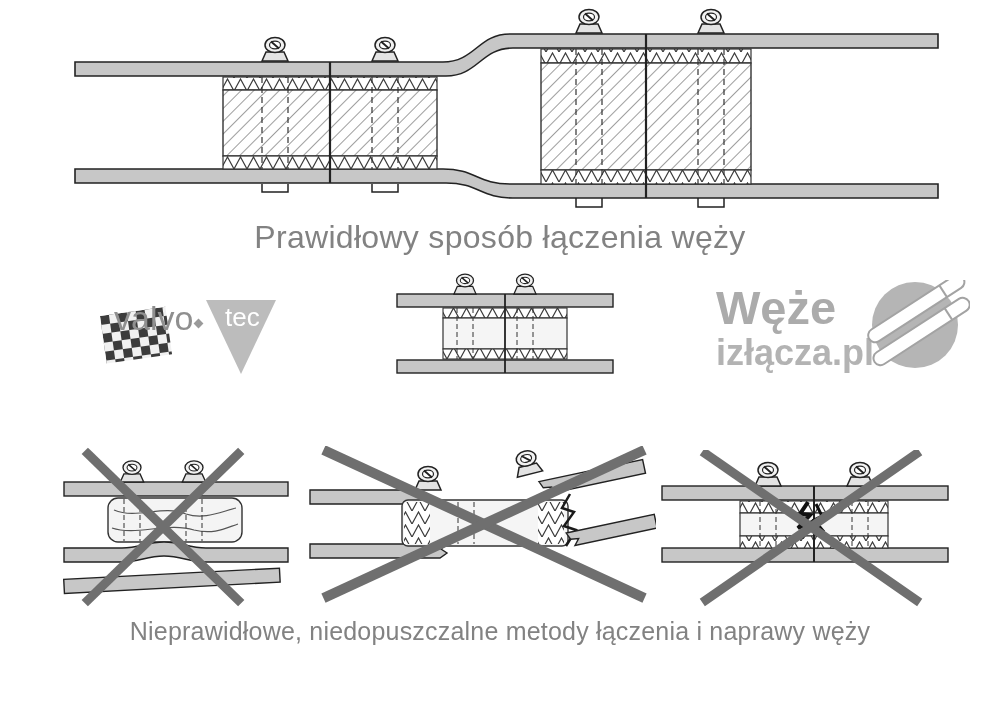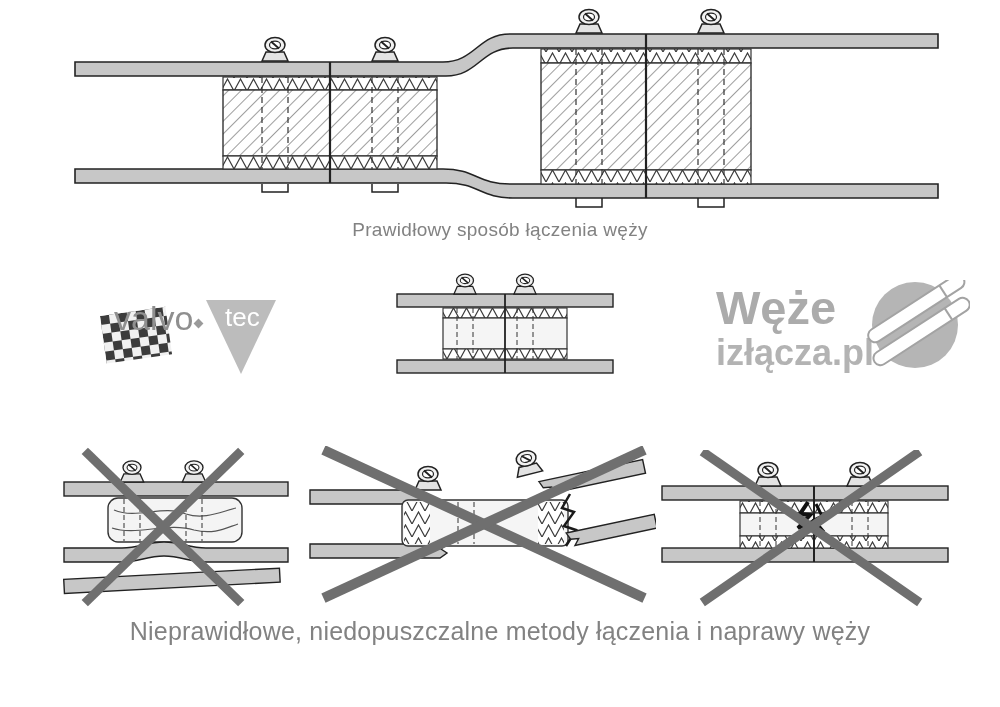--- a/index.html
+++ b/index.html
@@ -1,20 +1,20 @@
 <!DOCTYPE html>
 <html><head>
 <meta charset="utf-8">
 <style>
   * { margin:0; padding:0; box-sizing:border-box; }
   html,body { background:#ffffff; font-family:"Liberation Sans", sans-serif; }
   .canvas { position:relative; width:1000px; height:707px; background:#ffffff; overflow:hidden; }
   .abs { position:absolute; }
   .caption { position:absolute; width:100%; text-align:center; color:#828282; }
-  .caption-top { top:219px; font-size:19px; letter-spacing:0.3px; }
+  .caption-top { top:219px; font-size:32px; letter-spacing:0.3px; }
   .caption-mid { top:391px; font-size:17px; color:#3f3f3f; }
   .caption-bottom { top:617px; font-size:25px; letter-spacing:0.2px; }
   svg text { font-family:"Liberation Sans", sans-serif; }
 </style>
 </head>
 <body>
 
 <div class="canvas">
 
   <svg width="0" height="0" style="position:absolute" aria-hidden="true">

